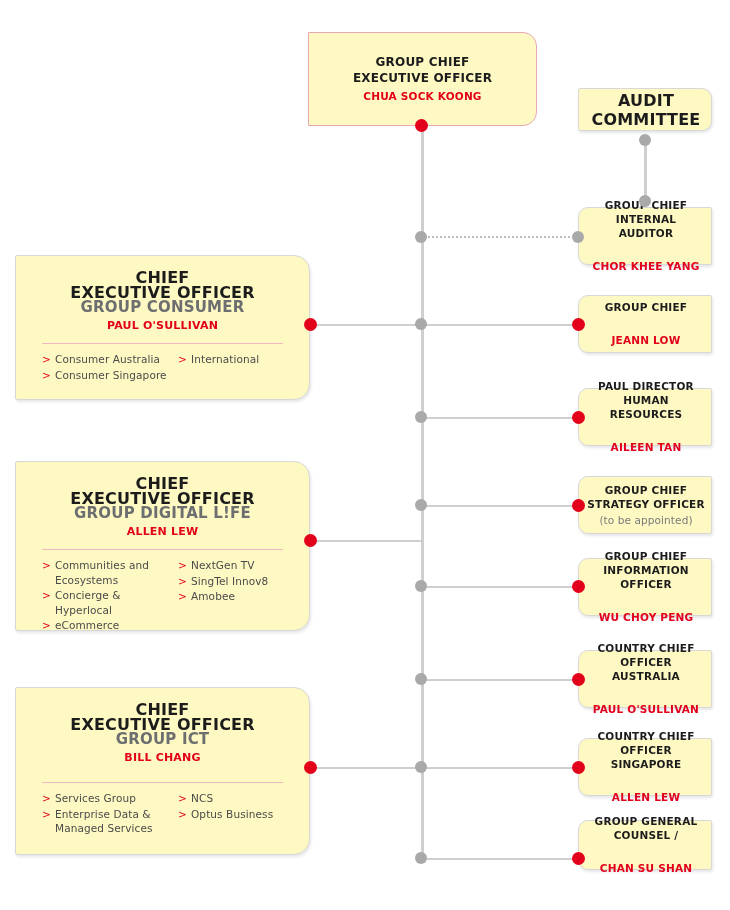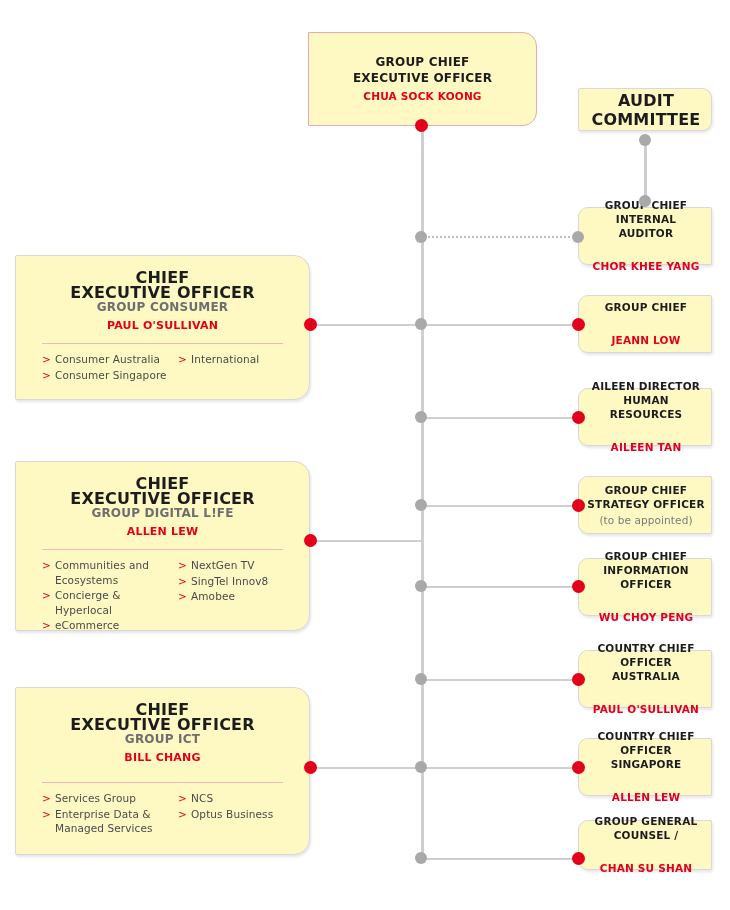--- a/index.html
+++ b/index.html
@@ -80,21 +80,21 @@
     left: 0; right: 0;
     top: 50%;
     transform: translateY(-50%);
   }
   .ceo .line { font-size: 12px; line-height: 16px; }
   .ceo .name { font-size: 10.5px; line-height: 16px; margin-top: 2px; }
 
   
   .lcol .head { padding-top: 14px; }
   .lcol .line { font-size: 16px; line-height: 15px; }
-  .lcol .unit { font-size: 12px; line-height: 15px; }
+  .lcol .unit { font-size: 15px; line-height: 15px; }
   .lcol .name { font-size: 11px; line-height: 16px; margin-top: 3px; }
   .sep {
     height: 0;
     border-top: 1px solid #f0b9c2;
     margin: 9px 26px 8px 26px;
   }
   .cols {
     display: flex;
     text-align: left;
     padding: 0 0 0 26px;
@@ -189,21 +189,21 @@
 
   <div class="box rcol" style="left:578px; top:295px; width:134px; height:58px;">
     <div class="rcol-inner">
       <div class="line t-black">GROUP CHIEF</div>
       <div class="name t-red">JEANN LOW</div>
     </div>
   </div>
 
   <div class="box rcol" style="left:578px; top:388px; width:134px; height:58px;">
     <div class="rcol-inner">
-      <div class="line t-black">AILEEN DIRECTOR</div>
+      <div class="line t-black">PAUL DIRECTOR</div>
       <div class="line t-black">HUMAN RESOURCES</div>
       <div class="name t-red">AILEEN TAN</div>
     </div>
   </div>
 
   <div class="box rcol" style="left:578px; top:476px; width:134px; height:58px;">
     <div class="rcol-inner">
       <div class="line t-black">GROUP CHIEF</div>
       <div class="line t-black">STRATEGY OFFICER</div>
       <div class="note t-note">(to be appointed)</div>

